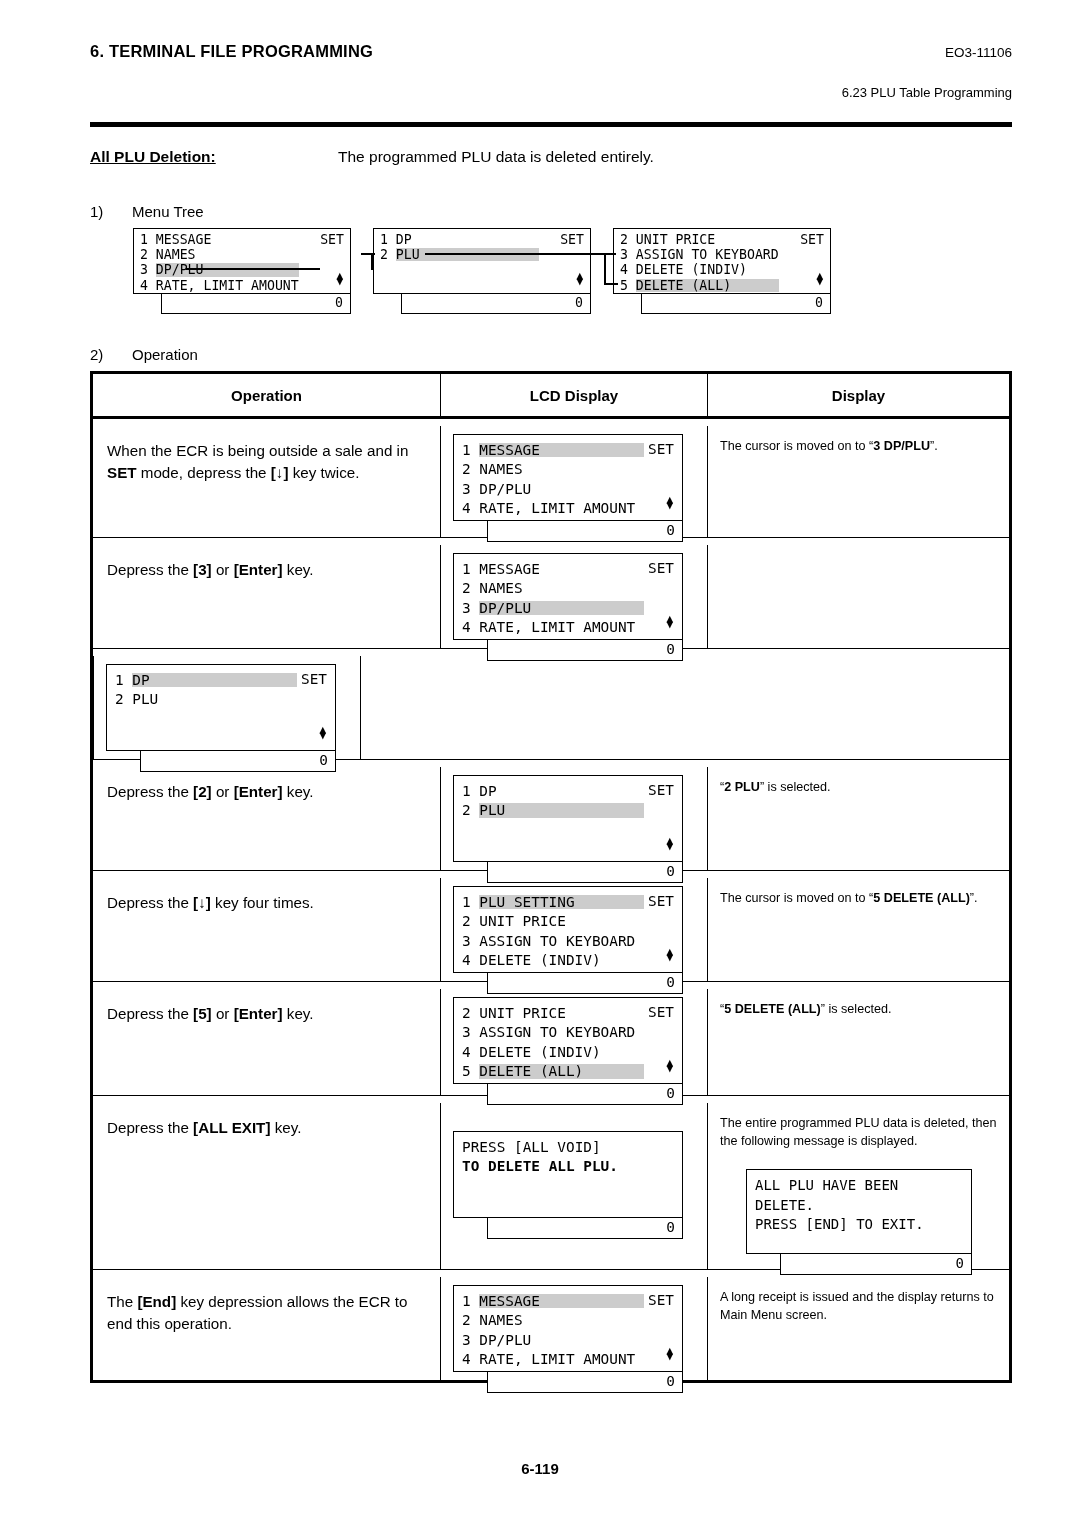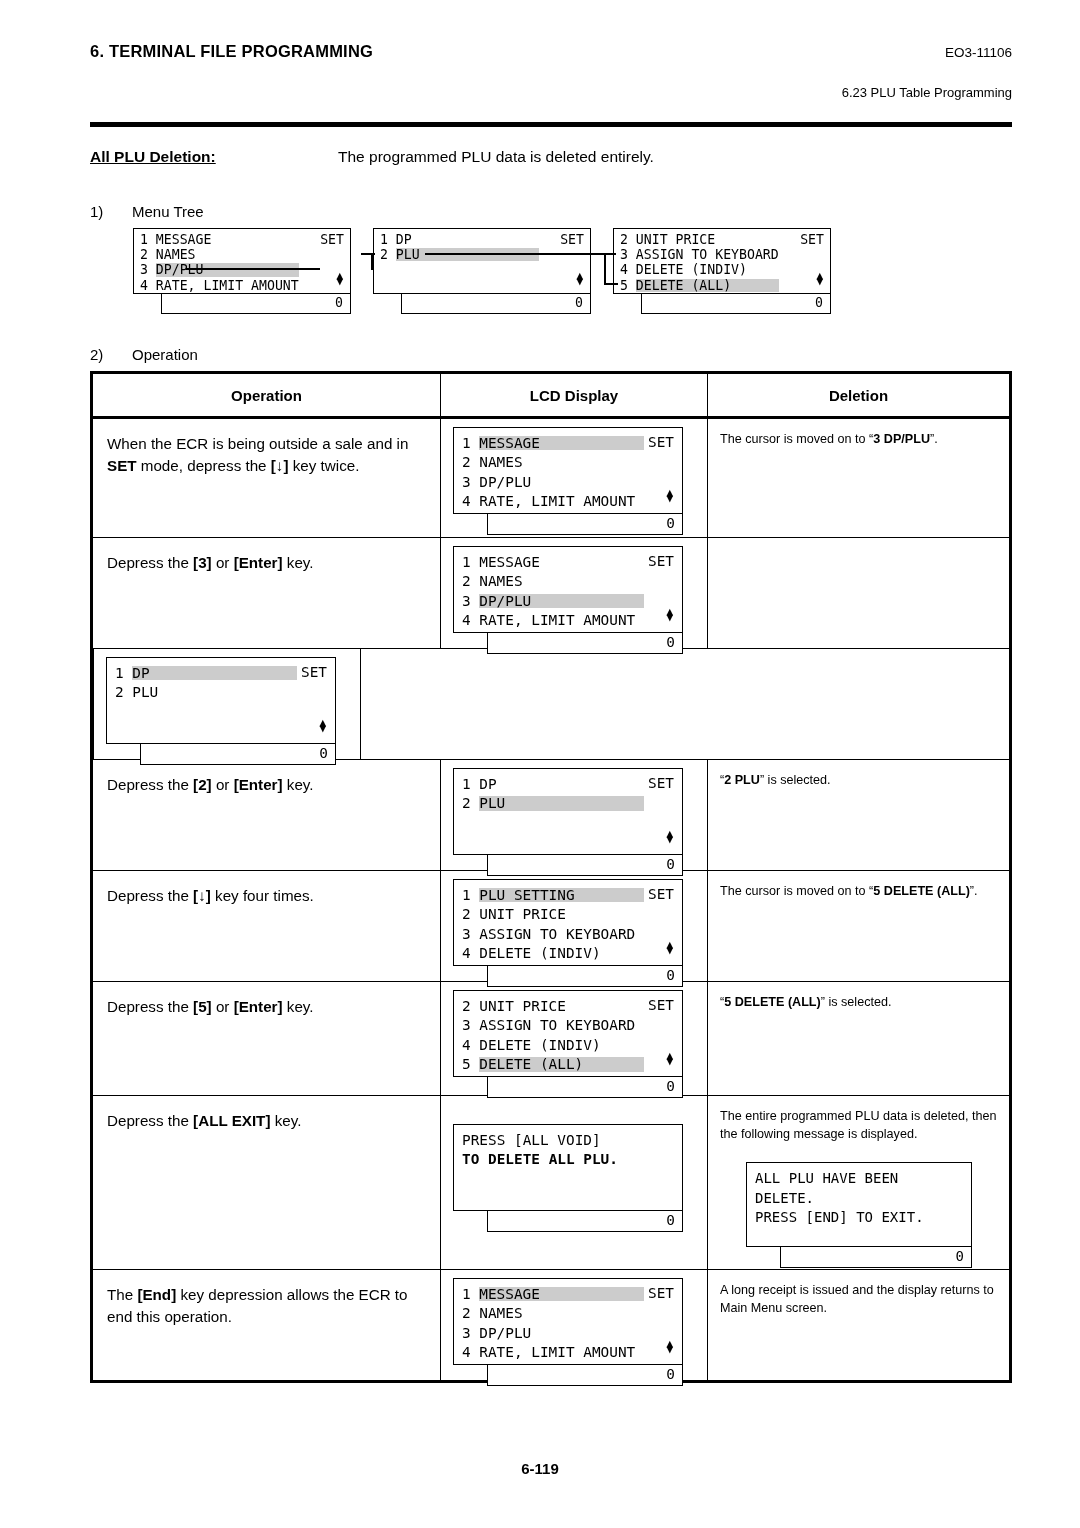--- a/index.html
+++ b/index.html
@@ -178,20 +178,21 @@
 
   .trow {
     display: flex;
     border-bottom: 1.6px solid #000;
     position: relative;
   }
   .trow:last-child { border-bottom: none; }
   .cell {
     box-sizing: border-box;
     position: relative;
+    margin-top: 7px;
   }
   .cell-op {
     padding: 14px 14px 10px 14px;
     font-size: 15.2px;
     line-height: 1.47;
   }
   .cell-lcd { }
   .cell-rem {
     padding: 12px 12px 10px 12px;
     font-size: 12.6px;
@@ -287,21 +288,21 @@
 
 <div class="sect" id="sect-operation">
   <span class="num">2)</span>
   <span>Operation</span>
 </div>
 
 <div class="optable">
   <div class="thead">
     <div class="th col-op">Operation</div>
     <div class="th col-lcd">LCD Display</div>
-    <div class="th col-rem">Deletion</div>
+    <div class="th col-rem">Display</div>
   </div>
   <div id="table-body">
       <div class="trow" style="height: 118px;">
         <div class="cell cell-op col-op">When the ECR is being outside a sale and in <b>SET</b> mode, depress the <b>[↓]</b> key twice.</div>
         <div class="cell cell-lcd col-lcd">
           <div class="lcd-wrap" style="position: absolute; left: 12px; top: 8px;">
             <div class="lcd" style="left: 0px; top: 0px; width: 230px; height: 87px; font-size: 14.4px;">
               <div class="lcd-lines" style="padding-top: 5px; padding-left: 8px;">
                 <div class="lcd-line" style="height: 19.6px;"><span class="lcd-idx" style="width: 17.28px;">1</span><span class="lcd-txt hl">MESSAGE            </span><span class="lcd-set" style="right: 8px; top: 0px; line-height: 19.6px;">SET</span></div>
                 <div class="lcd-line" style="height: 19.6px;"><span class="lcd-idx" style="width: 17.28px;">2</span><span class="lcd-txt">NAMES</span></div>

